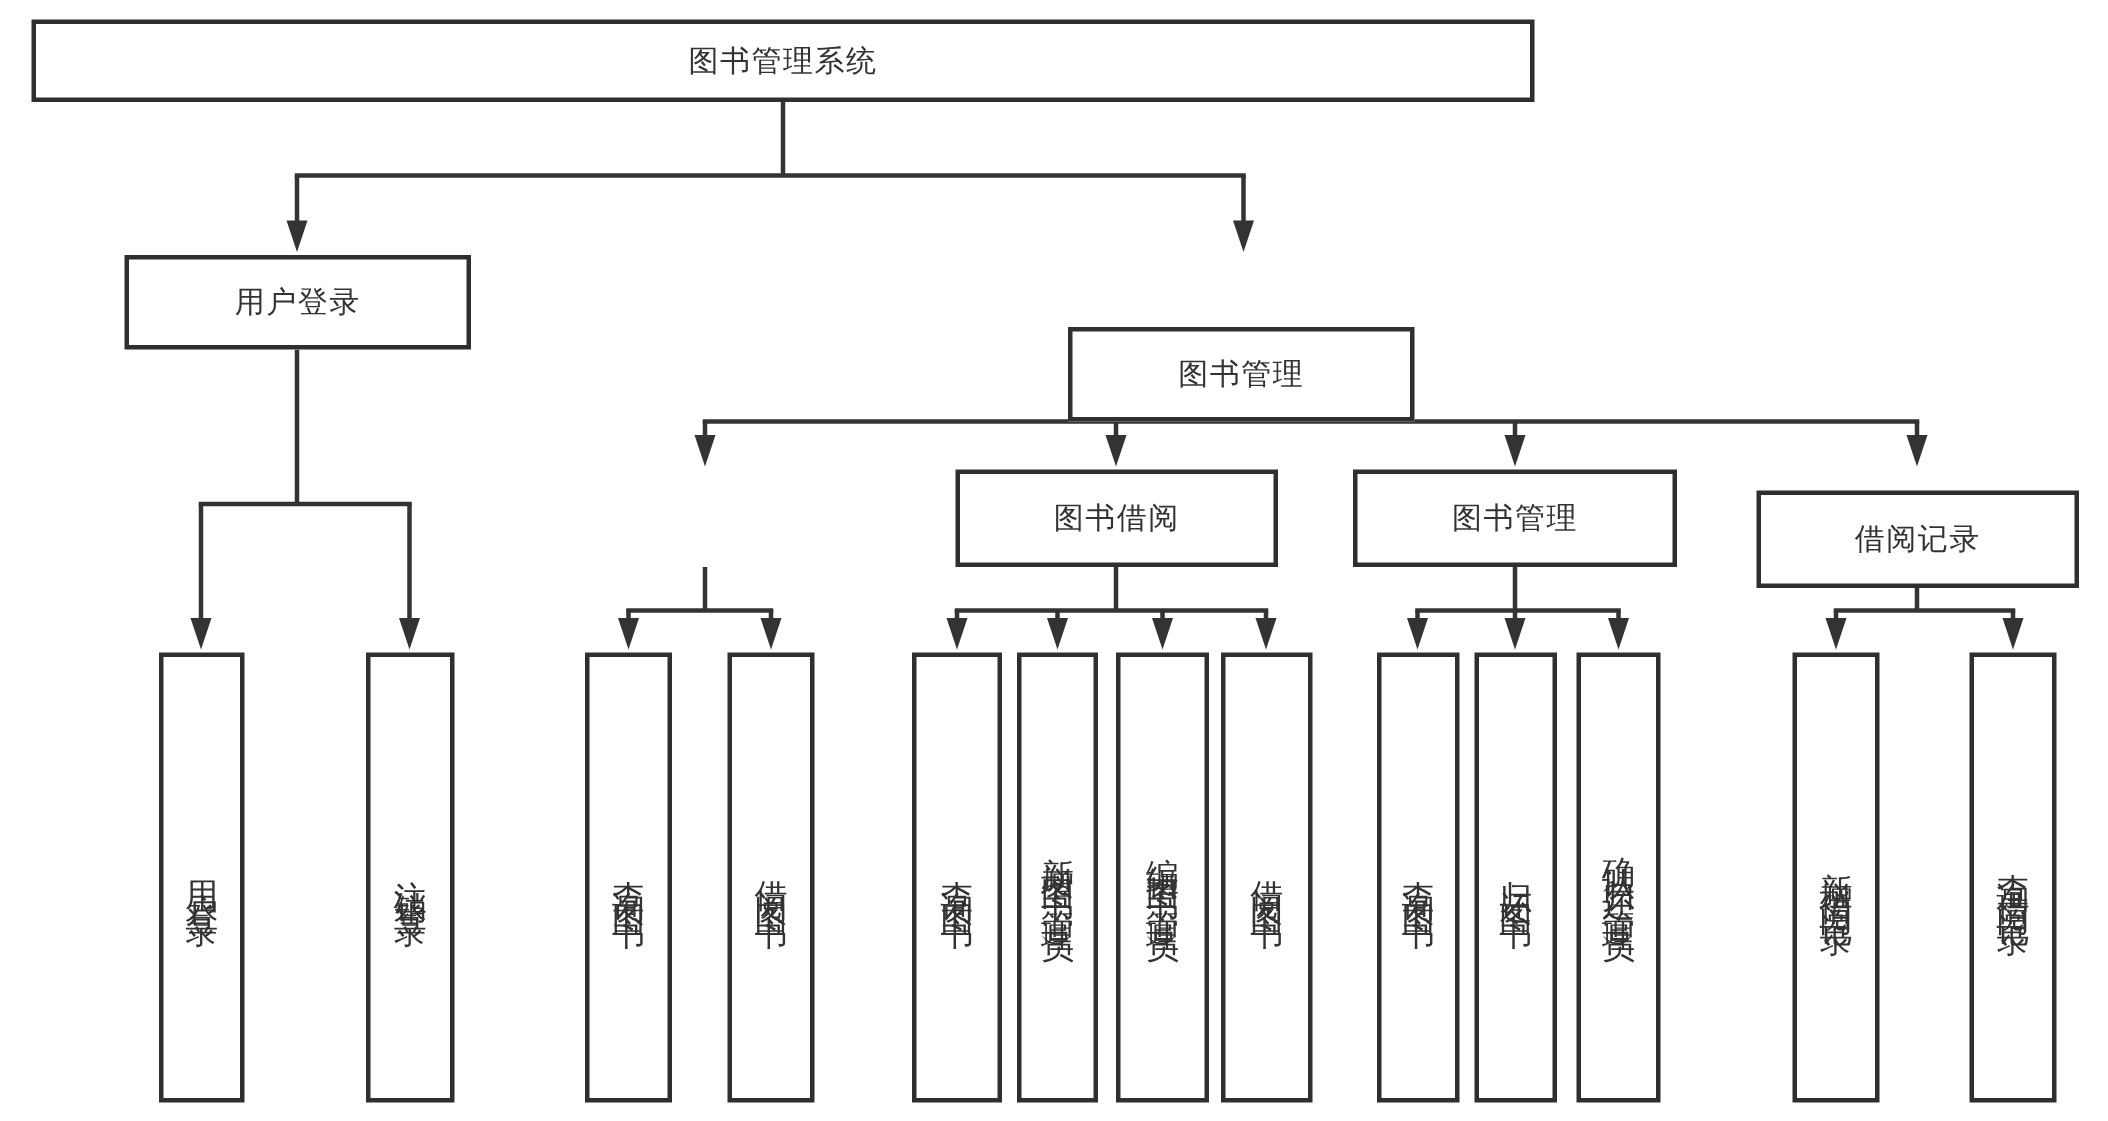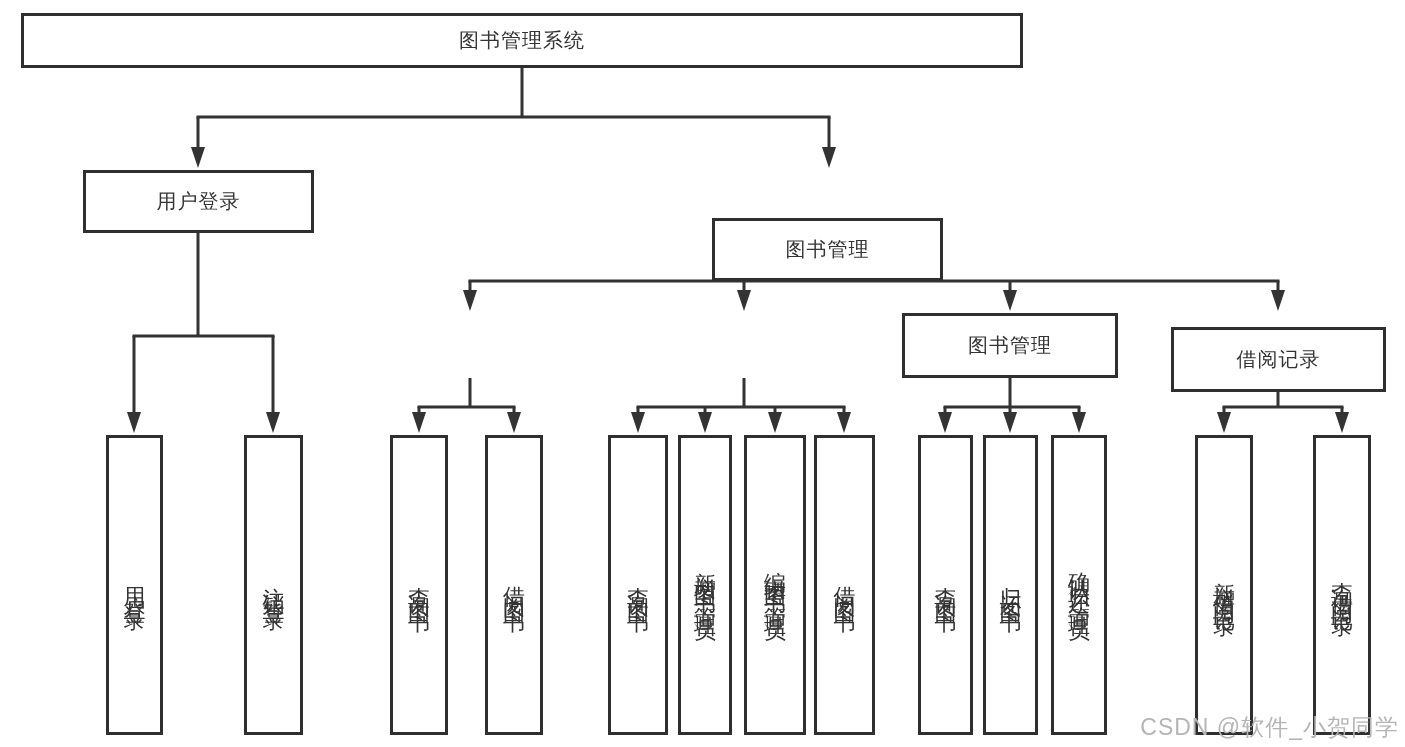--- a/index.html
+++ b/index.html
@@ -113,20 +113,23 @@
     <span>图书管理系统</span>
   </div>
 
   <div class="node h-label" style="left:83px; top:170px; width:231px; height:63px;">
     <span>用户登录</span>
   </div>
   <div class="node h-label" style="left:712px; top:170px; width:231px; height:63px;margin-top:48px;">
     <span>图书管理</span>
   </div>
 
+  <div class="node h-label" style="left:637px; top:313px; width:215px; height:65px;">
+    <span>图书借阅</span>
+  </div>
   <div class="node h-label" style="left:902px; top:313px; width:216px; height:65px;">
     <span>图书管理</span>
   </div>
   <div class="node h-label" style="left:1171px; top:327px; width:215px; height:65px;text-align:center;">
     <span>借阅记录</span>
   </div>
 
   <div class="node leaf" style="left:106px; top:435px; width:57px; height:300px;">
     <span>用户登录</span>
   </div>
@@ -160,14 +163,13 @@
   <div class="node leaf ll" style="left:1051px; top:435px; width:56px; height:300px;">
     <span>确认归还（管理员）</span>
   </div>
   <div class="node leaf ll" style="left:1195px; top:435px; width:58px; height:300px;">
     <span>新增借阅记录</span>
   </div>
   <div class="node leaf ll" style="left:1313px; top:435px; width:58px; height:300px;">
     <span>查询借阅记录</span>
   </div>
 
-  <div id="watermark">CSDN @软件_小贺同学</div>
 </div>
 
 </body></html>

